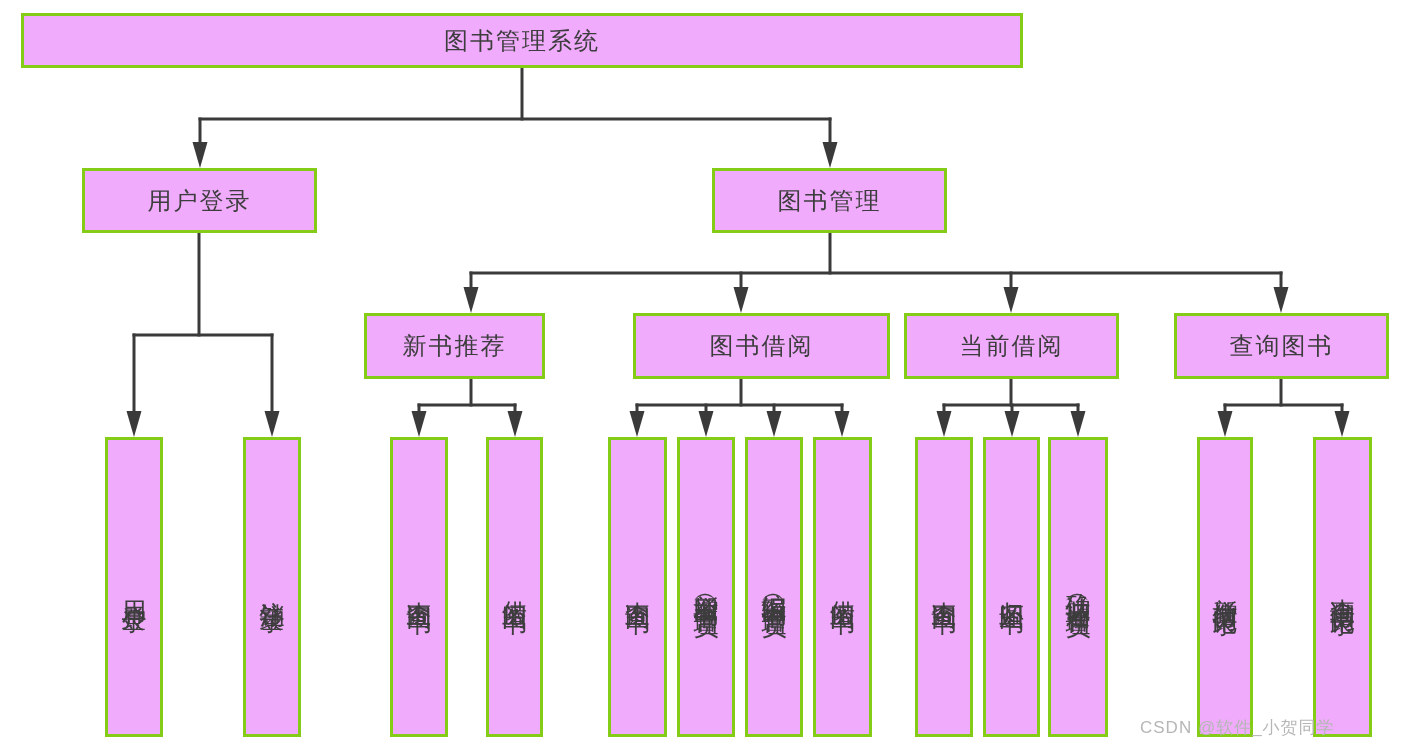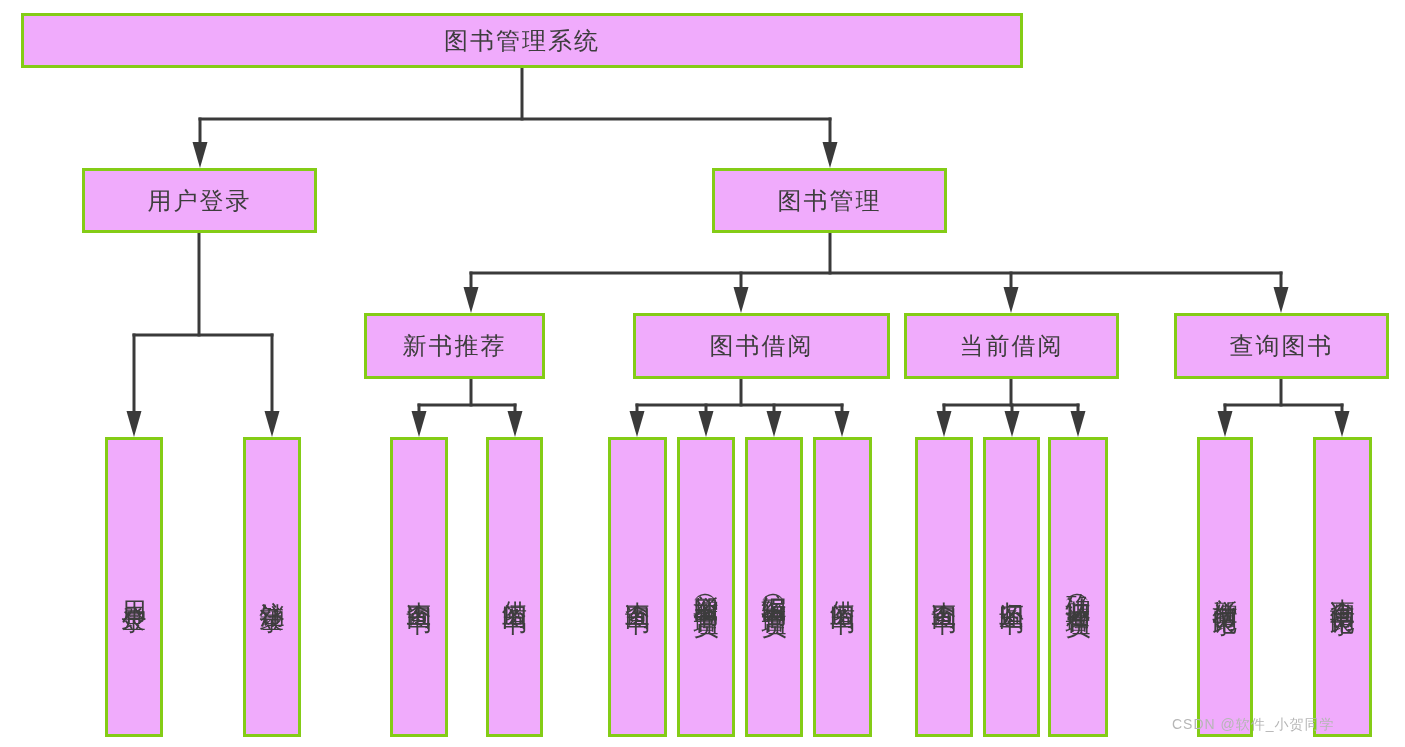--- a/index.html
+++ b/index.html
@@ -23,22 +23,22 @@
   .hbox{font-size:24px;letter-spacing:2px;white-space:nowrap;}
   .vbox{font-size:25px;}
   .vbox .vtext{
     writing-mode:vertical-rl;
     text-orientation:mixed;
     letter-spacing:3px;
     line-height:1;
   }
   .watermark{
     position:absolute;
-    left:1172px;top:716px;
-    font-size:14px;
+    left:1140px;top:716px;
+    font-size:17px;
     color:#b6b6b6;
     letter-spacing:1px;
     white-space:nowrap;
     z-index:5;
   }
 </style>
 </head>
 <body>
 
 <div class="canvas">

